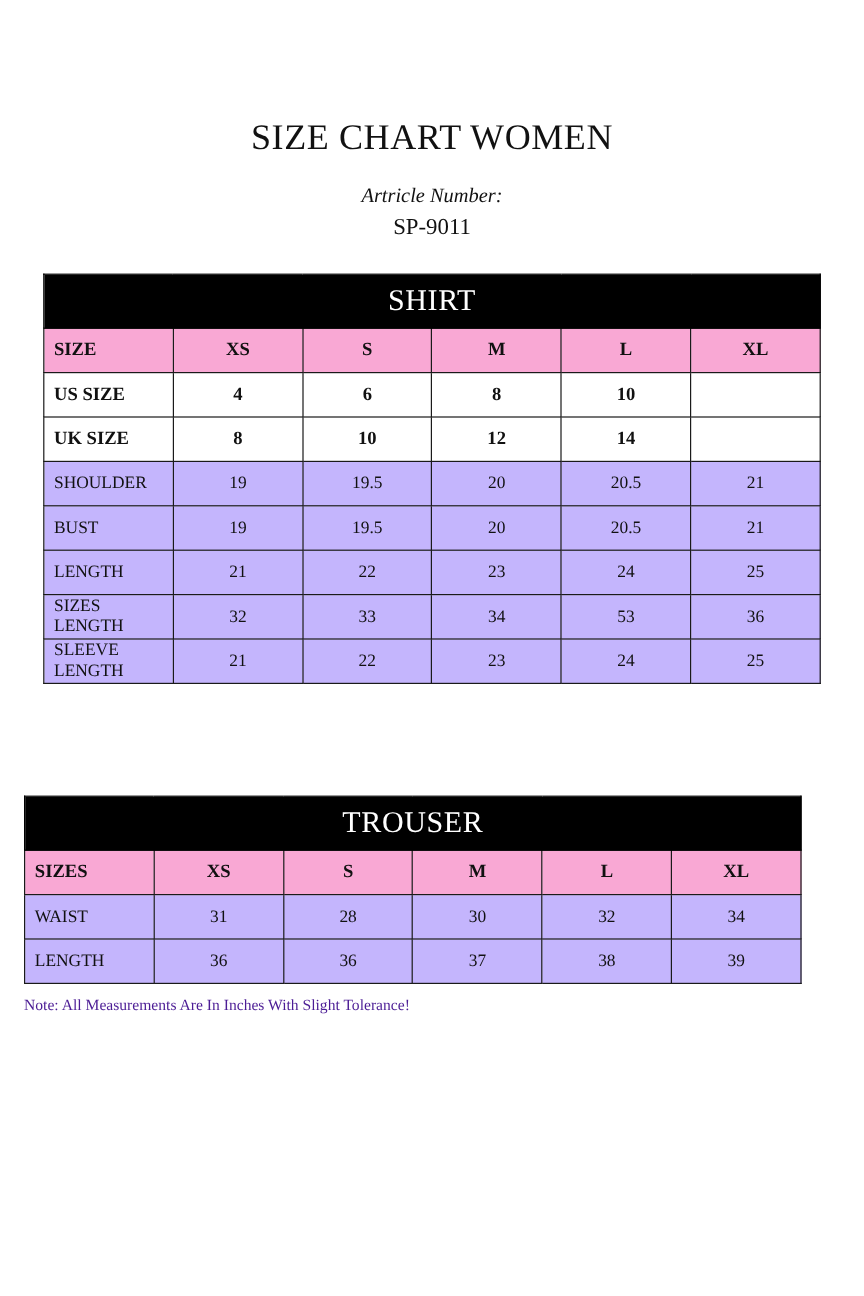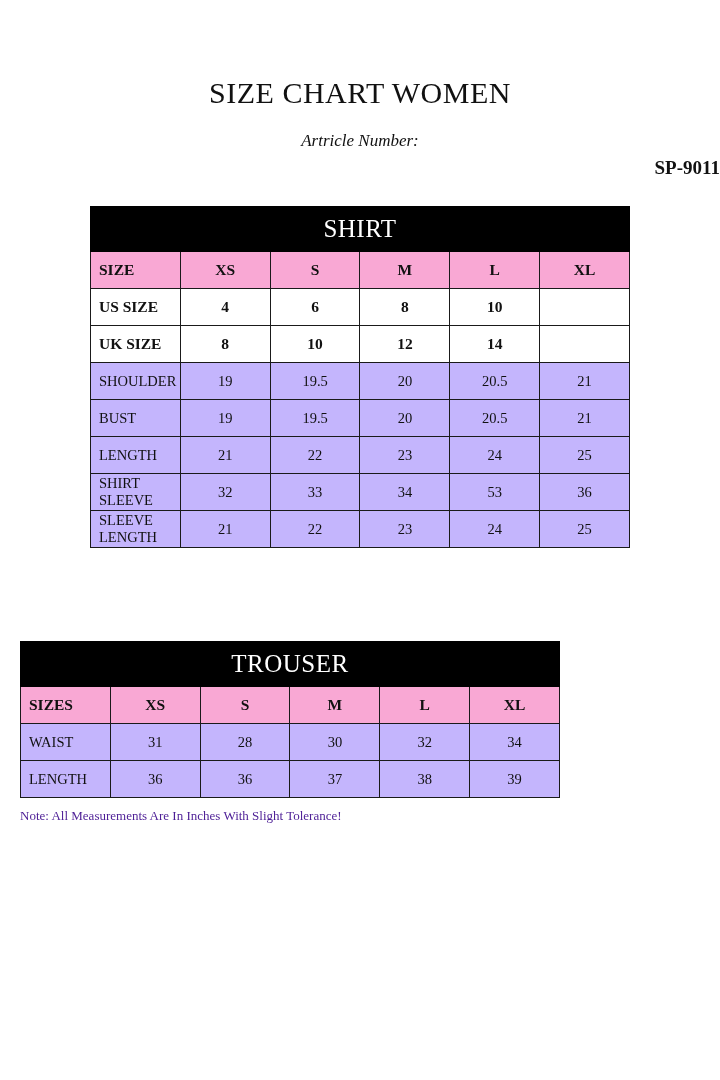--- a/index.html
+++ b/index.html
@@ -19,40 +19,40 @@
     position: absolute;
     left: 0; top: 0;
     width: 720px;
     height: 1080px;
     background: #fff;
   }
   .title {
     text-align: center;
     font-size: 30px;
     letter-spacing: 0.5px;
-    margin-top: 76px;
+    margin-top: 98px;
     line-height: 1.1;
     font-weight: 400;
   }
   .article-label {
     text-align: center;
     font-size: 17px;
     margin-top: 22px;
     font-weight: 400;
     font-style: italic;
   }
   .article-number {
-    text-align: right;
+    text-align: center;
     font-size: 19px;
-    font-weight: bold;
+    font-weight: normal;
     margin-top: 6px;
   }
   table.chart {
     border-collapse: collapse;
-    width: 540px;
+    width: 648px;
     margin: 0 auto;
     table-layout: fixed;
   }
   table.chart.first { margin-top: 27px; }
   table.chart.second { margin-top: 0; margin-left: 20px; }
   .spacer { height: 93px; }
   table.chart td, table.chart th {
     border: 1px solid #1a1a1a;
     padding: 0;
   }
@@ -157,21 +157,21 @@
       </tr>
       <tr class="row-normal">
         <td class="lbl">LENGTH</td>
         <td class="val">21</td>
         <td class="val">22</td>
         <td class="val">23</td>
         <td class="val">24</td>
         <td class="val">25</td>
       </tr>
       <tr class="row-normal">
-        <td class="lbl">SHIRT SLEEVE</td>
+        <td class="lbl">SIZES LENGTH</td>
         <td class="val">32</td>
         <td class="val">33</td>
         <td class="val">34</td>
         <td class="val">53</td>
         <td class="val">36</td>
       </tr>
       <tr class="row-normal">
         <td class="lbl">SLEEVE LENGTH</td>
         <td class="val">21</td>
         <td class="val">22</td>

